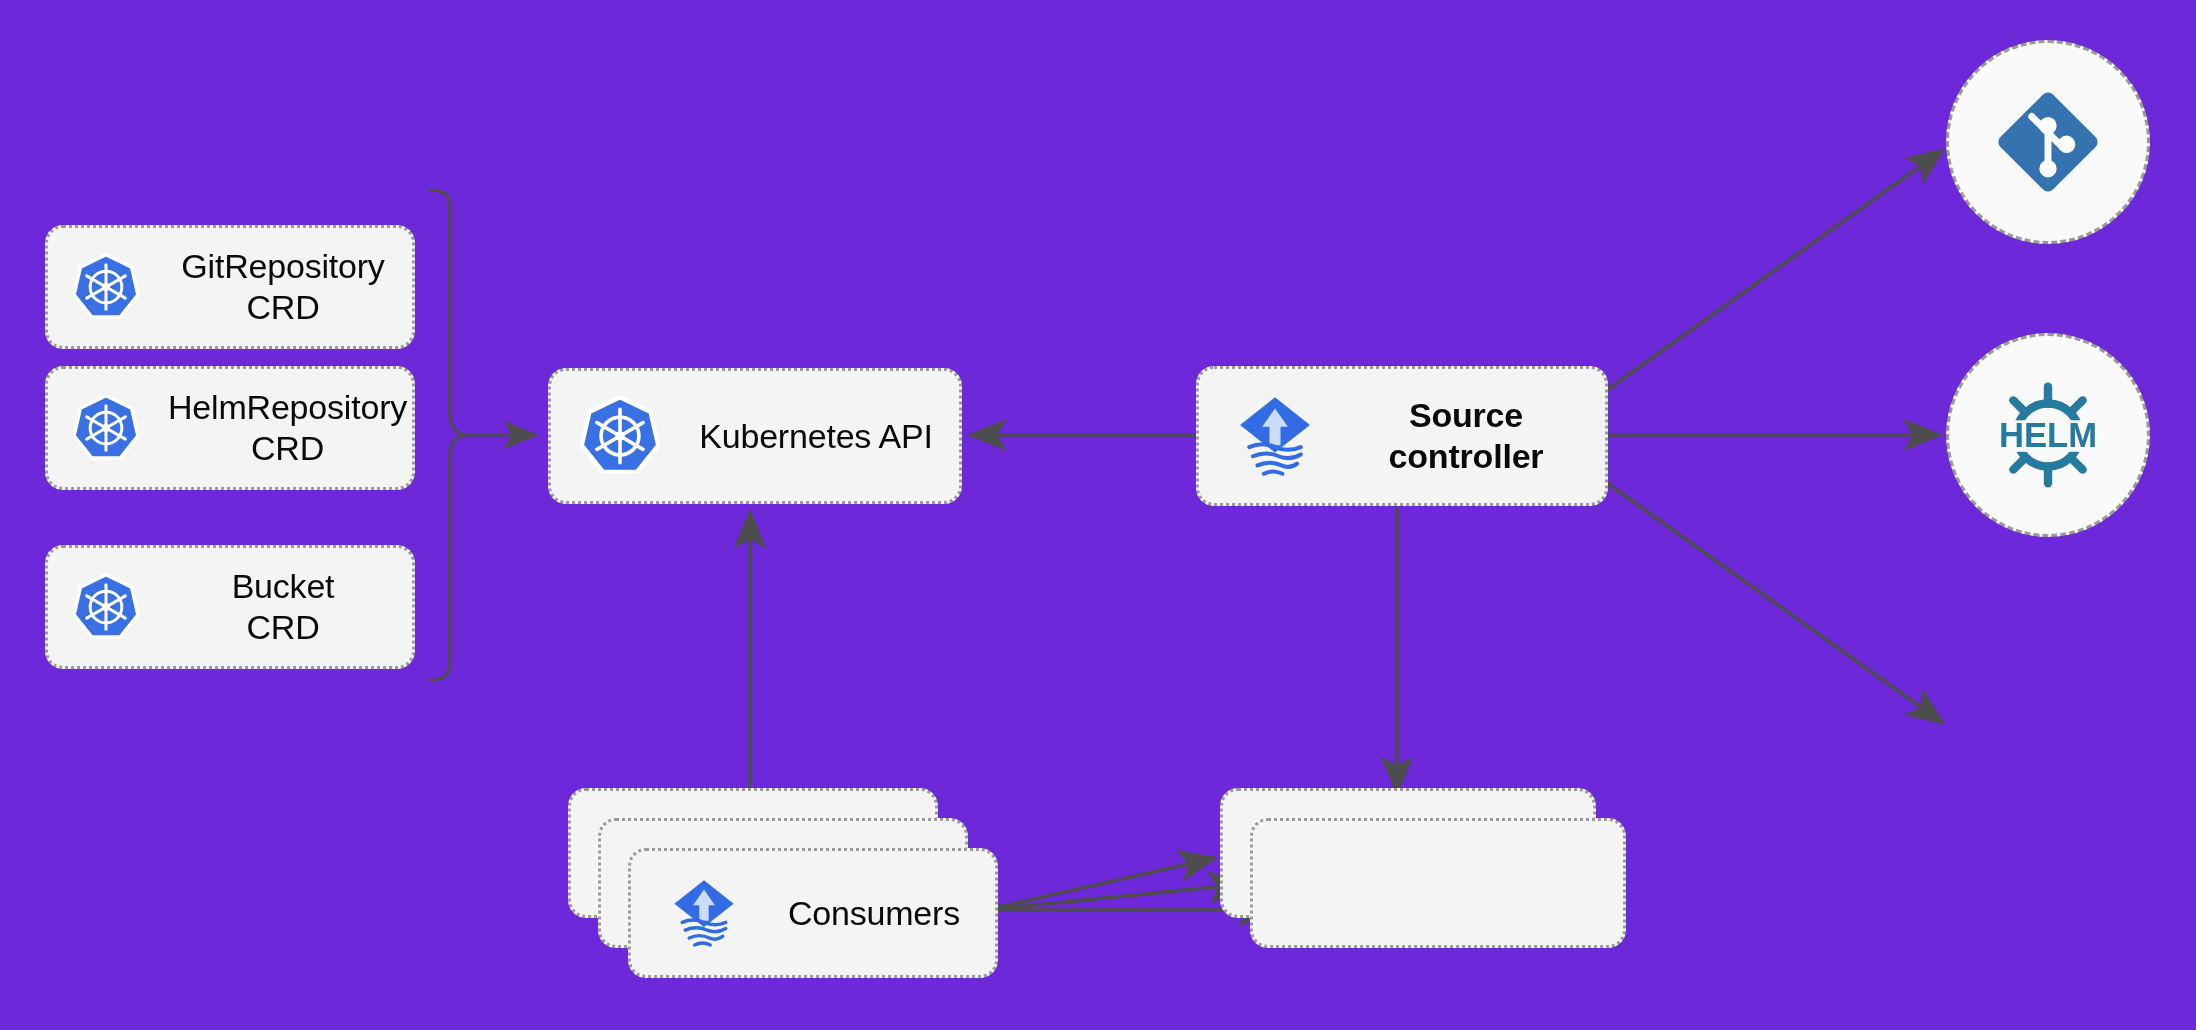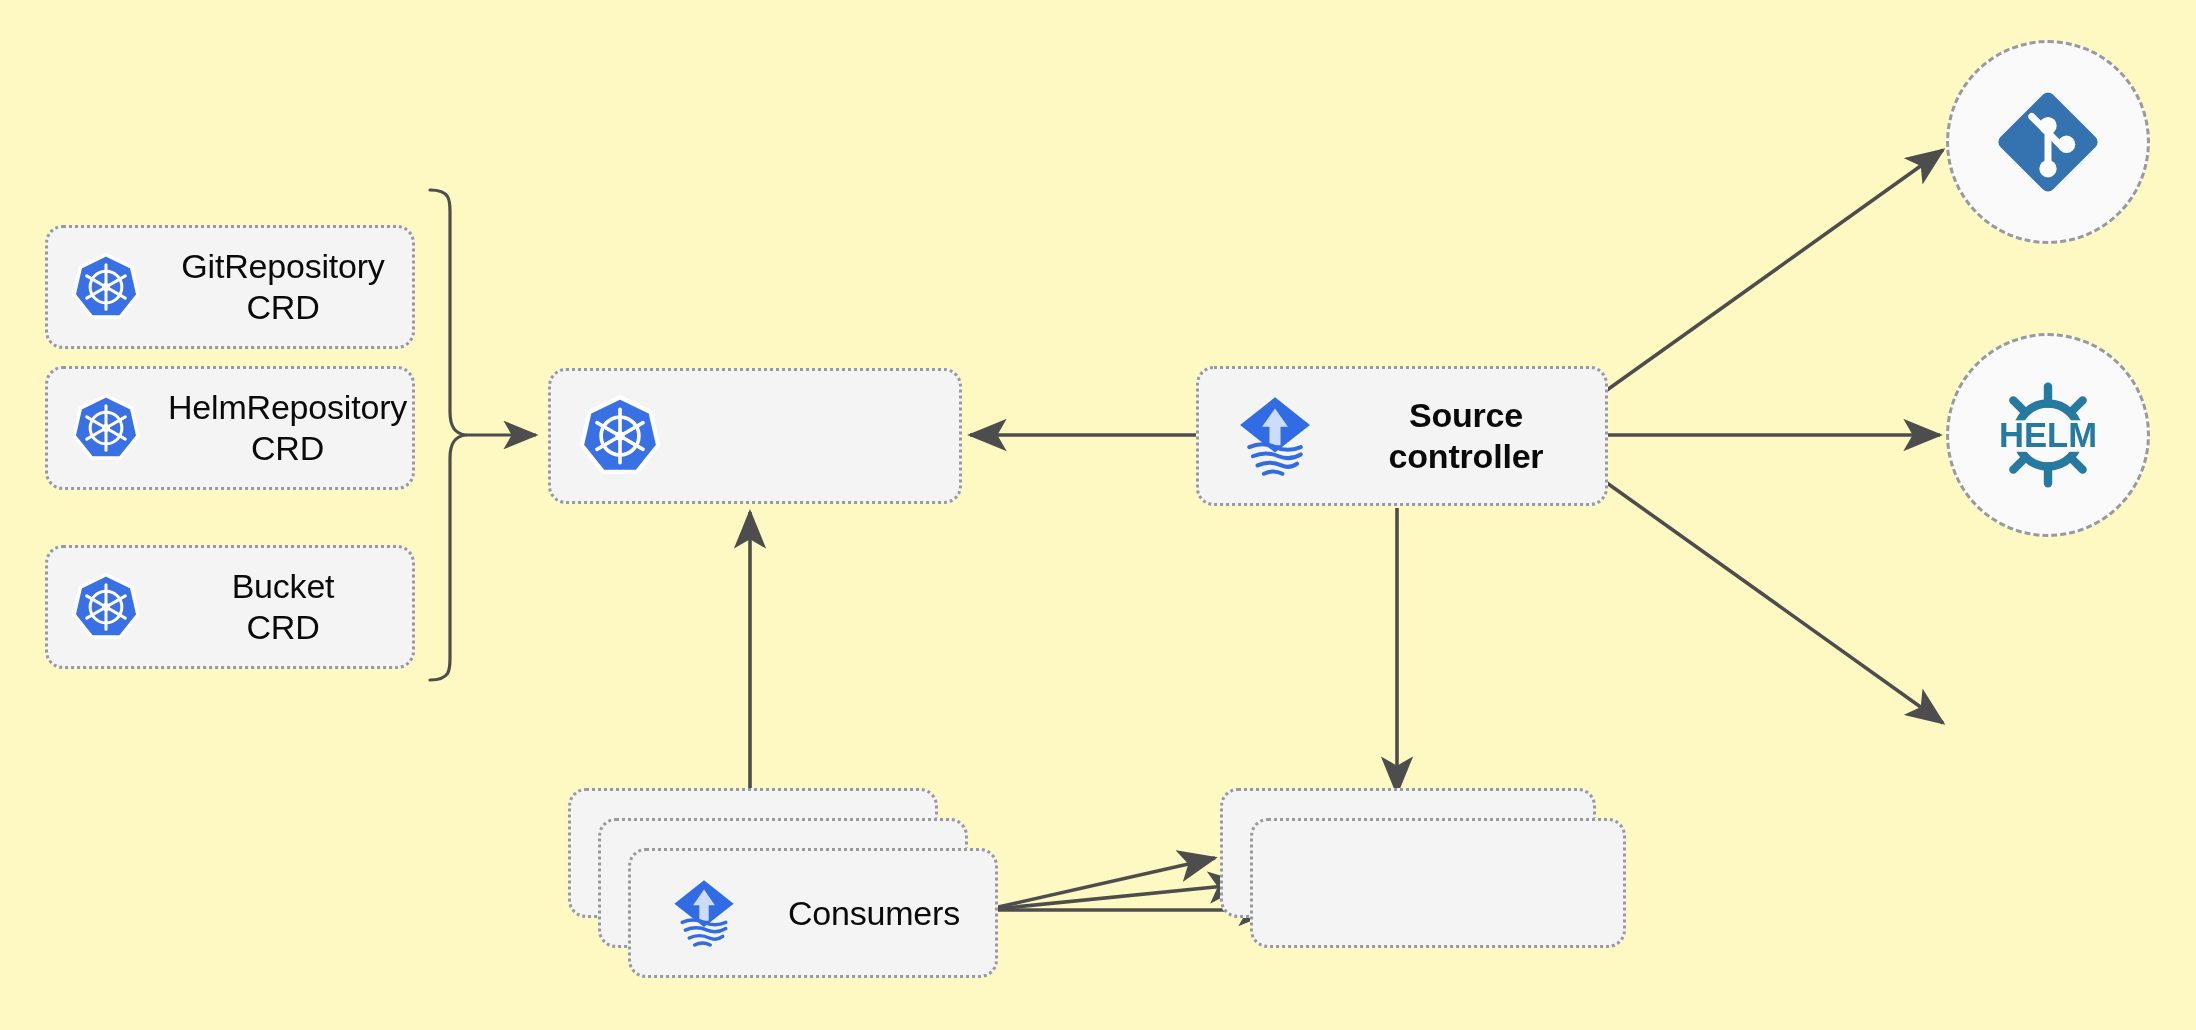--- a/index.html
+++ b/index.html
@@ -9,21 +9,21 @@
   }
   body {
     font-family: "Liberation Sans", sans-serif;
     -webkit-font-smoothing: antialiased;
   }
 
   #canvas {
     position: relative;
     width: 2196px;
     height: 1030px;
-    background: #fef9c3;
+    background: #6d28d9;
     overflow: hidden;
   }
 
   
   #edges {
     position: absolute;
     left: 0;
     top: 0;
     width: 2196px;
     height: 1030px;
@@ -206,20 +206,21 @@
         <circle cx="50" cy="50" r="22"></circle>
         <line x1="50" y1="50" x2="50" y2="19"></line>
         <line x1="50" y1="50" x2="76.8" y2="34.5"></line>
         <line x1="50" y1="50" x2="76.8" y2="65.5"></line>
         <line x1="50" y1="50" x2="50" y2="81"></line>
         <line x1="50" y1="50" x2="23.2" y2="65.5"></line>
         <line x1="50" y1="50" x2="23.2" y2="34.5"></line>
       </g>
       <circle cx="50" cy="50" r="5.6" fill="#ffffff"></circle>
     </svg>
+    <div class="node-label" style="flex:1; text-align:center; padding-right:16px;">Kubernetes API</div>
   </div>
 
   <div class="node" style="left:1196px; top:366px; width:412px; height:140px; padding-left:30px; gap:24px;font-weight:bold;">
     <svg class="icon" width="92" height="92" viewBox="0 0 100 100">
       <path d="M50 8 L88 38 L50 68 L12 38 Z" fill="#326ce5"></path>
       <path d="M50 20 L64 40 L56 40 L56 60 L44 60 L44 40 L36 40 Z" fill="#cddcfa"></path>
       <g stroke="#326ce5" stroke-width="4.4" fill="none" stroke-linecap="round">
         <path d="M22 62 Q 36 56 50 62 Q 64 68 78 62"></path>
         <path d="M26 72 Q 40 66 54 72 Q 66 77 78 70"></path>
         <path d="M31 82 Q 44 76 57 82 Q 66 86 74 80"></path>

